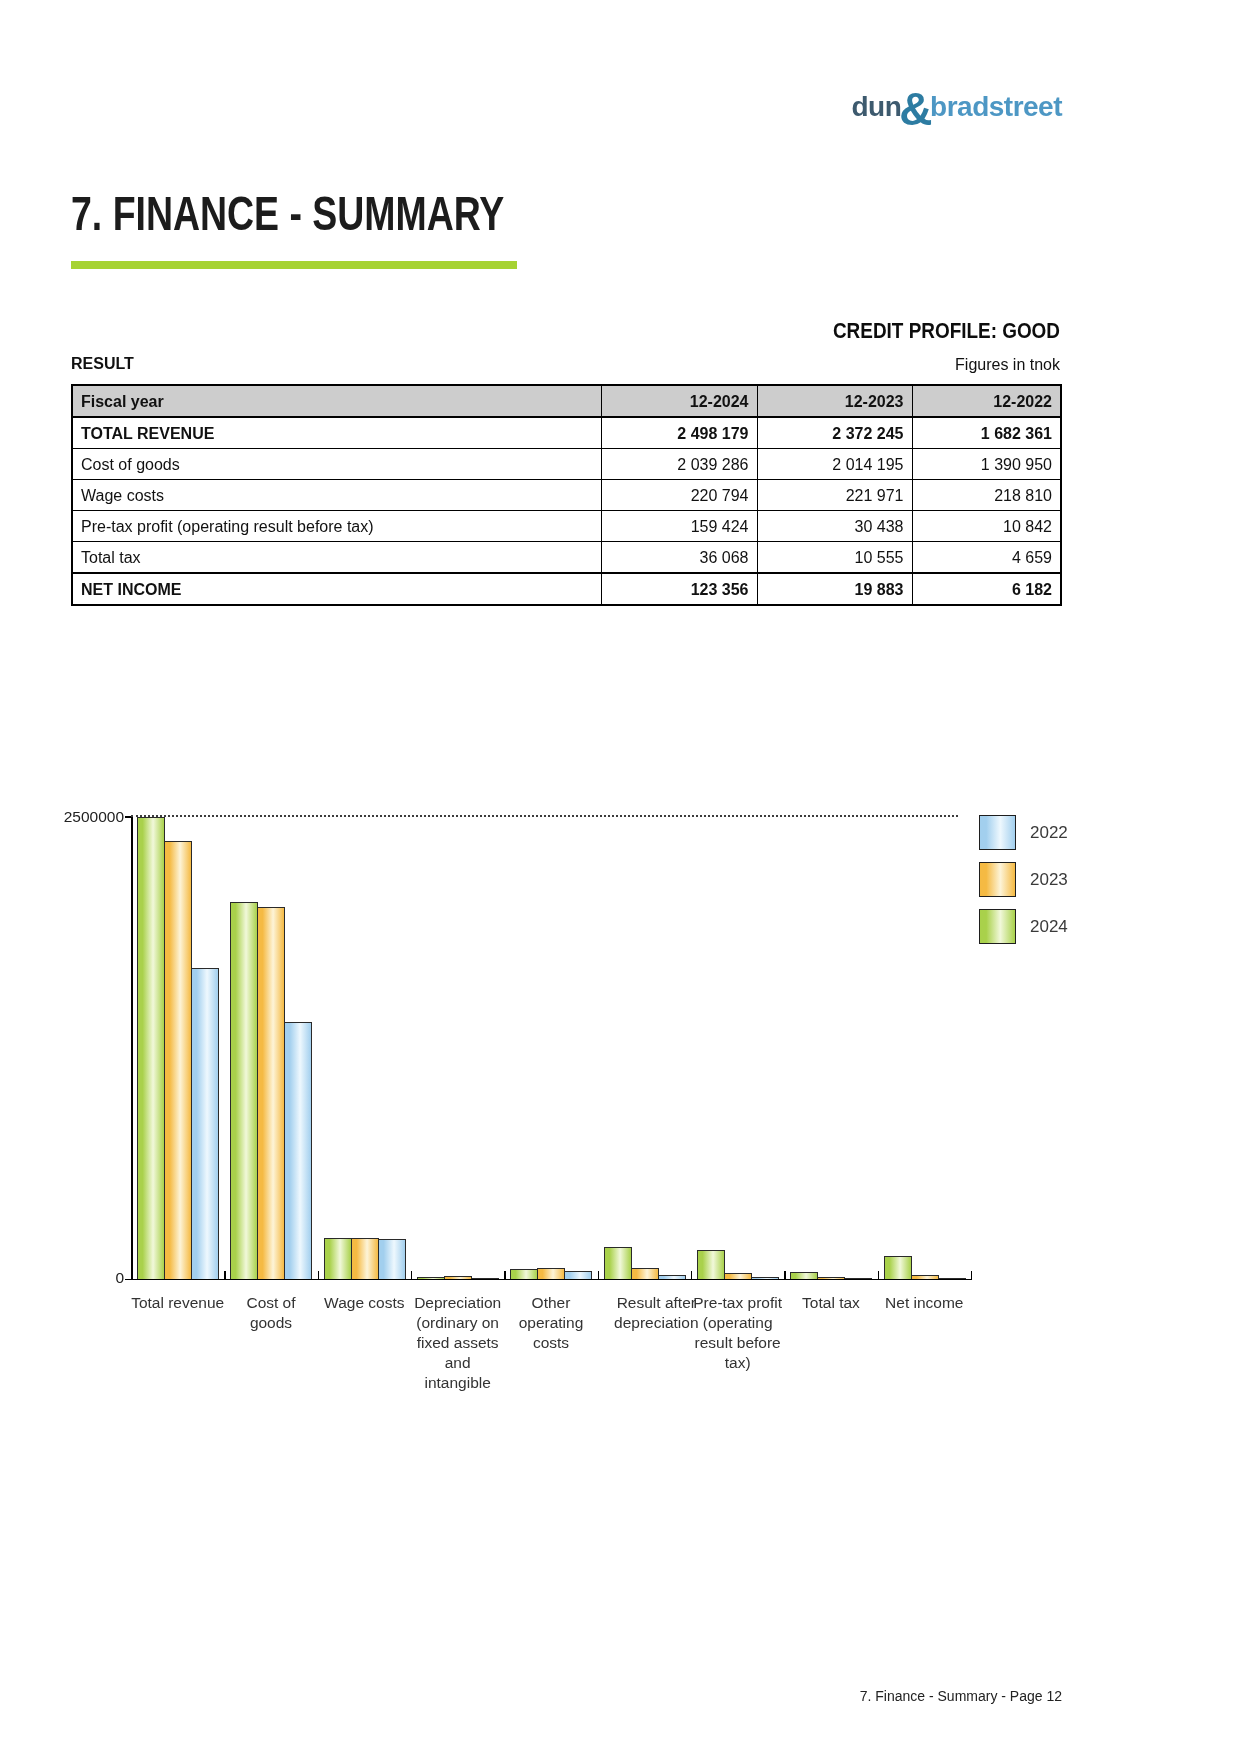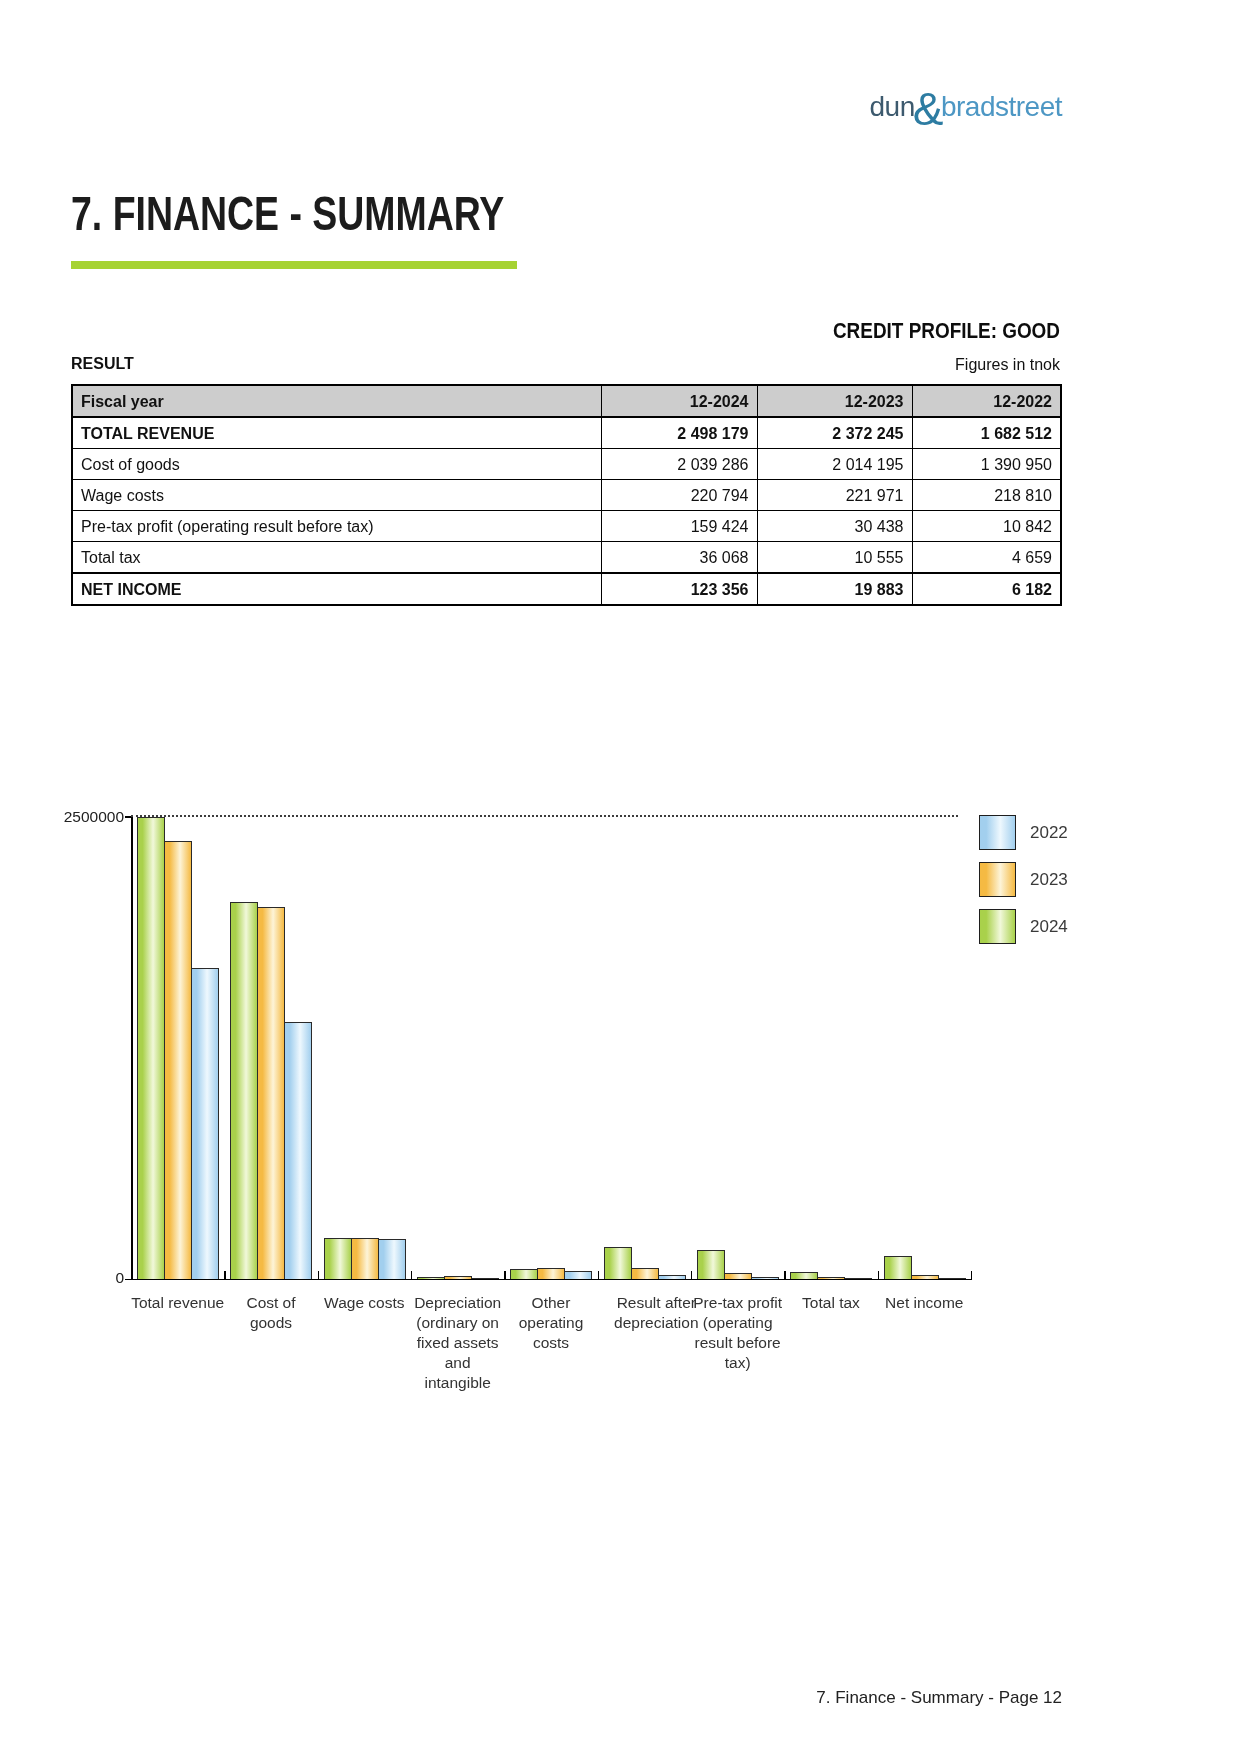--- a/index.html
+++ b/index.html
@@ -2,21 +2,21 @@
 <html><head>
 <meta charset="utf-8">
 <style>
   html,body { margin:0; padding:0; background:#e8e8e8; }
   .page {
     position:relative; width:1241px; height:1754px; margin:0 auto;
     background:#ffffff; font-family:"Liberation Sans", sans-serif; overflow:hidden;
     color:#111;
   }
   
-  .logo { position:absolute; top:82px; right:179px; font-size:28px; letter-spacing:-0.5px; white-space:nowrap; }
+  .logo { position:absolute; top:82px; right:179px; font-size:28px; letter-spacing:-0.5px; white-space:nowrap;font-weight:bold; }
   .logo .dun  { color:#3d5a6e; }
   .logo .amp  { font-size:46px; color:#2d7ca2; vertical-align:-9px; margin:0 -2px; }
   .logo .brad { color:#4d97c4; }
 
   .title {
     position:absolute; left:71px; top:186px; font-size:48px; font-weight:bold;
     color:#1c1c1c; transform:scaleX(0.78); transform-origin:left top; white-space:nowrap;
   }
   .accent-bar { position:absolute; left:71px; top:261px; width:446px; height:8px; }
 
@@ -55,21 +55,21 @@
   .gtick  { position:absolute; bottom:0; width:1.5px; height:8px; background:#000; }
 
   .xlabels { position:absolute; left:131px; top:1293px; width:840px; }
   .xlabel  { position:absolute; top:0; text-align:center; font-size:15.5px; line-height:20px; color:#333; }
 
   .legend { position:absolute; left:979px; top:815px; }
   .legend-item  { display:flex; align-items:center; height:35px; margin-bottom:12px; }
   .legend-swatch{ width:35px; height:33px; border:1.6px solid #1e1e1e; }
   .legend-label { margin-left:14px; font-size:17px; color:#3a3a3a; }
 
-  .footer { position:absolute; right:179px; top:1688px; font-size:17px; color:#222; }
+  .footer { position:absolute; right:179px; top:1688px; font-size:14px; color:#222; }
 </style>
 </head>
 <body>
 
 <div class="page">
 
   <div class="logo">
     <span class="dun" style="color: rgb(61, 90, 110);">dun</span><span class="amp" style="color: rgb(45, 124, 162);">&amp;</span><span class="brad" style="color: rgb(77, 151, 196);">bradstreet</span>
   </div>
 
@@ -93,21 +93,21 @@
           <th class="num">12-2024</th>
           <th class="num">12-2023</th>
           <th class="num">12-2022</th>
         </tr>
       </thead>
     <tbody id="table-body">
         <tr class="bold">
           <td>TOTAL REVENUE</td>
           <td class="num">2 498 179</td>
           <td class="num">2 372 245</td>
-          <td class="num">1 682 512</td>
+          <td class="num">1 682 361</td>
         </tr>
         <tr>
           <td>Cost of goods</td>
           <td class="num">2 039 286</td>
           <td class="num">2 014 195</td>
           <td class="num">1 390 950</td>
         </tr>
         <tr>
           <td>Wage costs</td>
           <td class="num">220 794</td>

